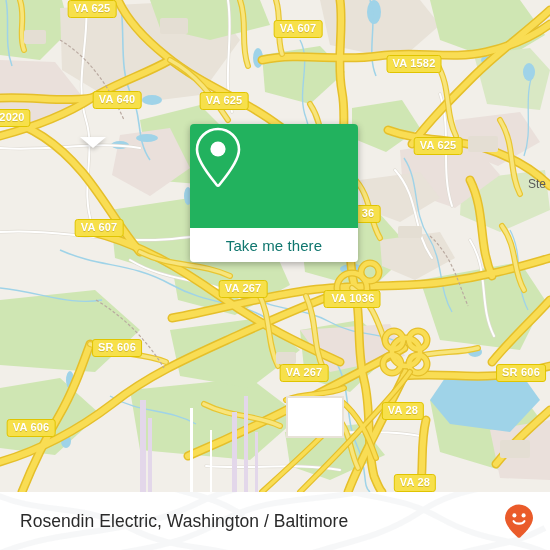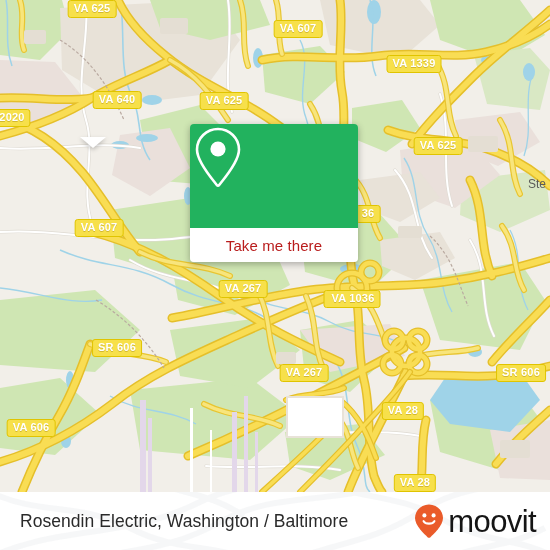--- a/index.html
+++ b/index.html
@@ -63,21 +63,21 @@
     display: flex; align-items: center; justify-content: center;
   }
   #callout-bottom {
     position: absolute; left: 0; top: 104px;
     width: 100%; height: 34px;
     background: #ffffff;
     border-radius: 0 0 4px 4px;
     display: flex; align-items: center; justify-content: center;
   }
   #callout-label {
-    color: #b91c1c;
+    color: #0f766e;
     font-size: 15px;
     letter-spacing: .1px;
   }
   #callout-tail {
     position: absolute;
     left: 80px; top: 137px;
     width: 0; height: 0;
     border-left: 13px solid transparent;
     border-right: 13px solid transparent;
     border-top: 11px solid #ffffff;
@@ -400,21 +400,21 @@
         <rect x="468" y="136" width="30" height="16" rx="2"></rect>
         <rect x="398" y="226" width="24" height="12" rx="2"></rect>
         <rect x="500" y="440" width="30" height="18" rx="2"></rect>
         <rect x="276" y="352" width="20" height="12" rx="2"></rect>
       </g>
     </svg>
 
     <div id="shield-layer">
         <div class="shield" style="left: 92px; top: 9px;">VA 625</div>
         <div class="shield" style="left: 298px; top: 29px;">VA 607</div>
-        <div class="shield" style="left: 414px; top: 64px;">VA 1339</div>
+        <div class="shield" style="left: 414px; top: 64px;">VA 1582</div>
         <div class="shield" style="left: 117px; top: 100px;">VA 640</div>
         <div class="shield" style="left: 224px; top: 101px;">VA 625</div>
         <div class="shield" style="left: 12px; top: 118px;">2020</div>
         <div class="shield" style="left: 438px; top: 146px;">VA 625</div>
         <div class="shield" style="left: 99px; top: 228px;">VA 607</div>
         <div class="shield" style="left: 368px; top: 214px;">36</div>
         <div class="shield" style="left: 243px; top: 289px;">VA 267</div>
         <div class="shield" style="left: 352px; top: 299px; padding-left: 7px;">VA 1036</div>
         <div class="shield" style="left: 117px; top: 348px;">SR 606</div>
         <div class="shield" style="left: 521px; top: 373px;">SR 606</div>
@@ -456,17 +456,16 @@
       </g>
     </svg>
     <div id="footer-title">Rosendin Electric, Washington / Baltimore</div>
     <div id="brand">
       <svg width="34" height="36" viewBox="0 0 34 36">
         <path d="M17 1.5 C9.2 1.5 3 7.6 3 15.1 C3 22.5 12.2 31.2 15.8 34.4 C16.5 35 17.5 35 18.2 34.4 C21.8 31.2 31 22.5 31 15.1 C31 7.6 24.8 1.5 17 1.5 Z" fill="#ea5b2a"></path>
         <circle cx="12.4" cy="12.4" r="2.05" fill="#ffffff"></circle>
         <circle cx="21.6" cy="12.4" r="2.05" fill="#ffffff"></circle>
         <path d="M11.6 18.2 C13.4 21.4 20.6 21.4 22.4 18.2" fill="none" stroke="#ffffff" stroke-width="2.1" stroke-linecap="round"></path>
       </svg>
-      <span id="brand-text">moovit</span>
     </div>
   </div>
 
 </div>
 
 </body></html>

